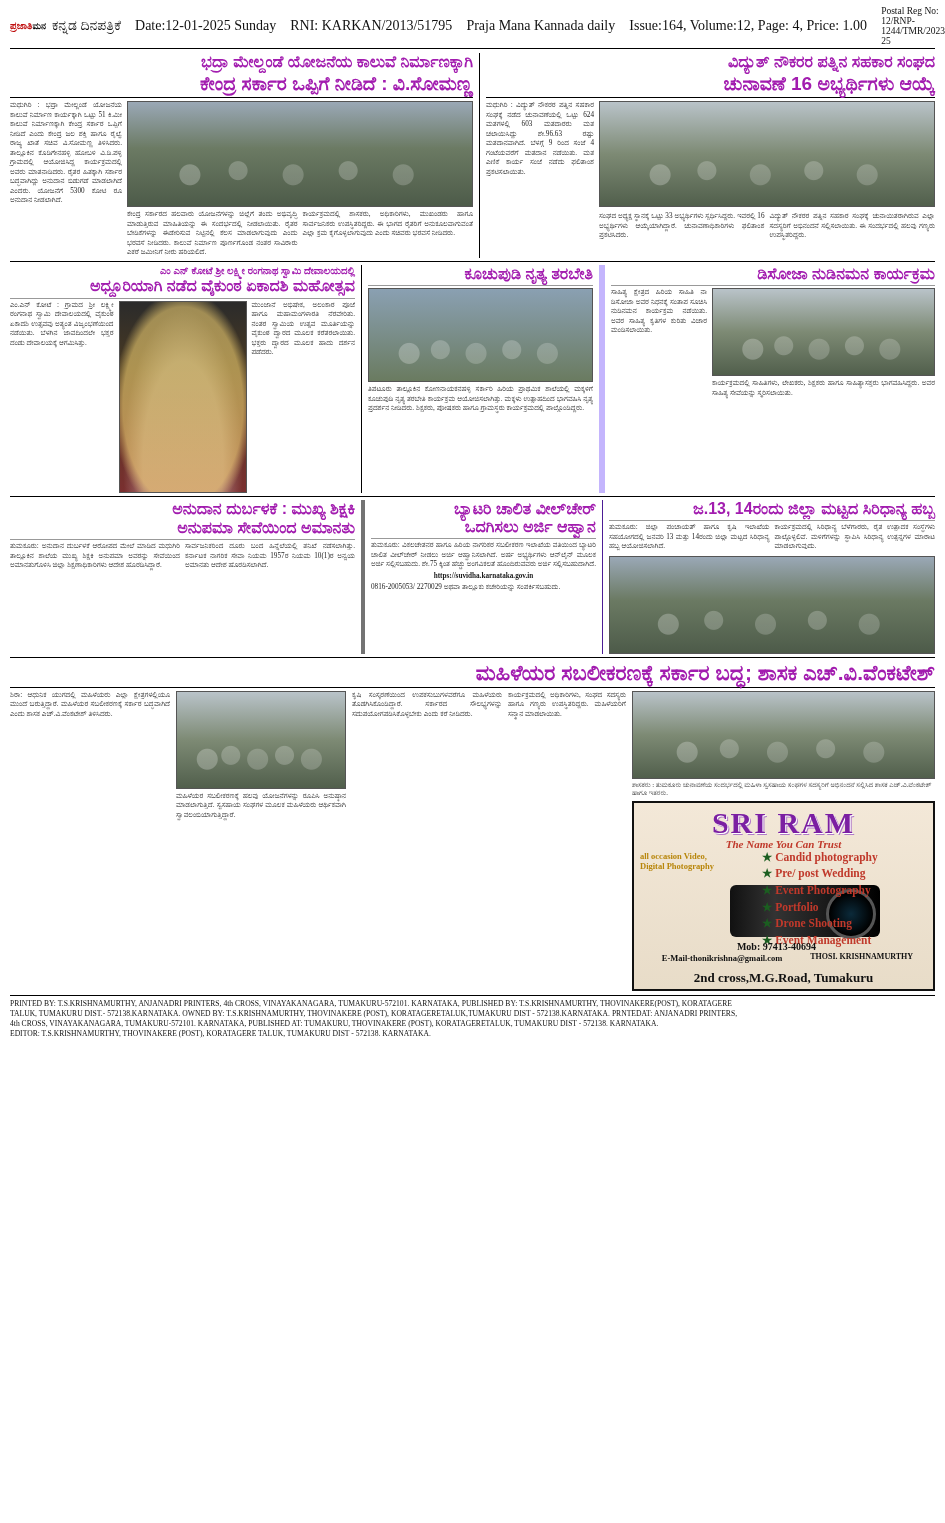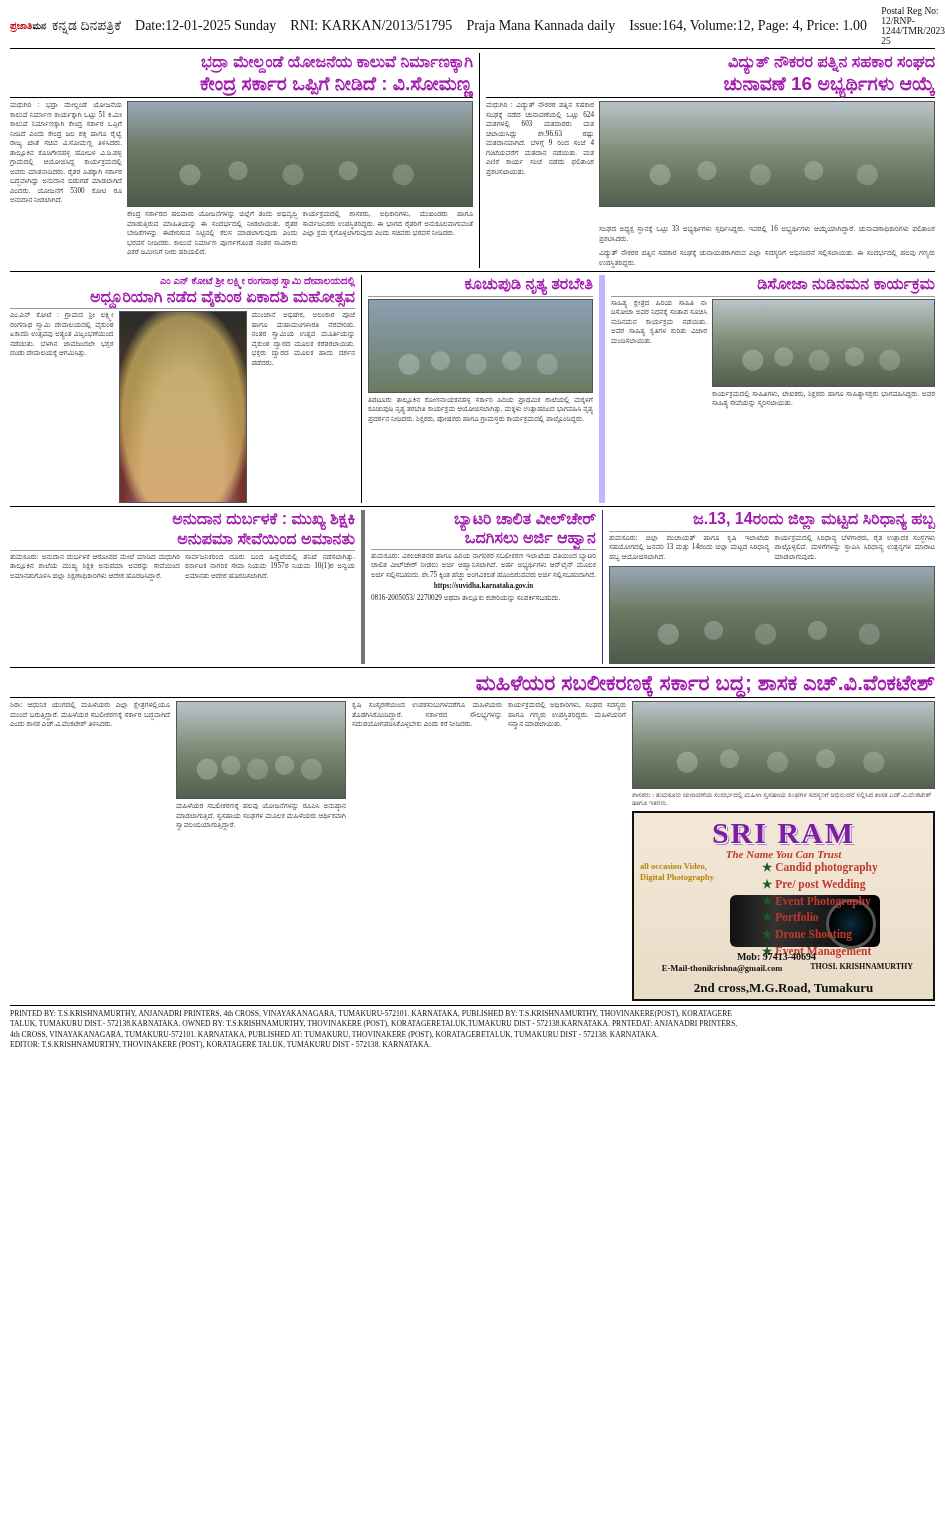--- a/index.html
+++ b/index.html
@@ -106,21 +106,21 @@
       <div style="display:flex;gap:5px;">
         <div style="flex:0 0 108px;">
             <div class="body-txt">ಮಧುಗಿರಿ : ವಿದ್ಯುತ್ ನೌಕರರ ಪತ್ನಿನ ಸಹಕಾರ ಸಂಘಕ್ಕೆ ನಡೆದ ಚುನಾವಣೆಯಲ್ಲಿ ಒಟ್ಟು 624 ಮತಗಳಲ್ಲಿ 603 ಮತದಾರರು ಮತ ಚಲಾಯಿಸಿದ್ದು ಶೇ.96.63 ರಷ್ಟು ಮತದಾನವಾಗಿದೆ.
 
 ಬೆಳಗ್ಗೆ 9 ರಿಂದ ಸಂಜೆ 4 ಗಂಟೆಯವರೆಗೆ ಮತದಾನ ನಡೆಯಿತು. ಮತ ಎಣಿಕೆ ಕಾರ್ಯ ಸಂಜೆ ನಡೆದು ಫಲಿತಾಂಶ ಪ್ರಕಟಿಸಲಾಯಿತು.</div>
           </div>
         <div style="flex:1;">
           <div class="photo group" style="height:104px;">
               <div class="mask"></div>
             </div>
-          <div style="display:flex;gap:5px;margin-top:18px;flex-direction:column;">
+          <div style="display:flex;gap:5px;margin-top:5px;">
             <div style="flex:1;">
                 <div class="body-txt">ಸಂಘದ ಅಧ್ಯಕ್ಷ ಸ್ಥಾನಕ್ಕೆ ಒಟ್ಟು 33 ಅಭ್ಯರ್ಥಿಗಳು ಸ್ಪರ್ಧಿಸಿದ್ದರು. ಇವರಲ್ಲಿ 16 ಅಭ್ಯರ್ಥಿಗಳು ಆಯ್ಕೆಯಾಗಿದ್ದಾರೆ. ಚುನಾವಣಾಧಿಕಾರಿಗಳು ಫಲಿತಾಂಶ ಪ್ರಕಟಿಸಿದರು.</div>
               </div>
             <div style="flex:1;">
                 <div class="body-txt">ವಿದ್ಯುತ್ ನೌಕರರ ಪತ್ನಿನ ಸಹಕಾರ ಸಂಘಕ್ಕೆ ಚುನಾಯಿತರಾಗಿರುವ ಎಲ್ಲಾ ಸದಸ್ಯರಿಗೆ ಅಭಿನಂದನೆ ಸಲ್ಲಿಸಲಾಯಿತು. ಈ ಸಂದರ್ಭದಲ್ಲಿ ಹಲವು ಗಣ್ಯರು ಉಪಸ್ಥಿತರಿದ್ದರು.</div>
               </div>
           </div>
         </div>
       </div>
     </div>

